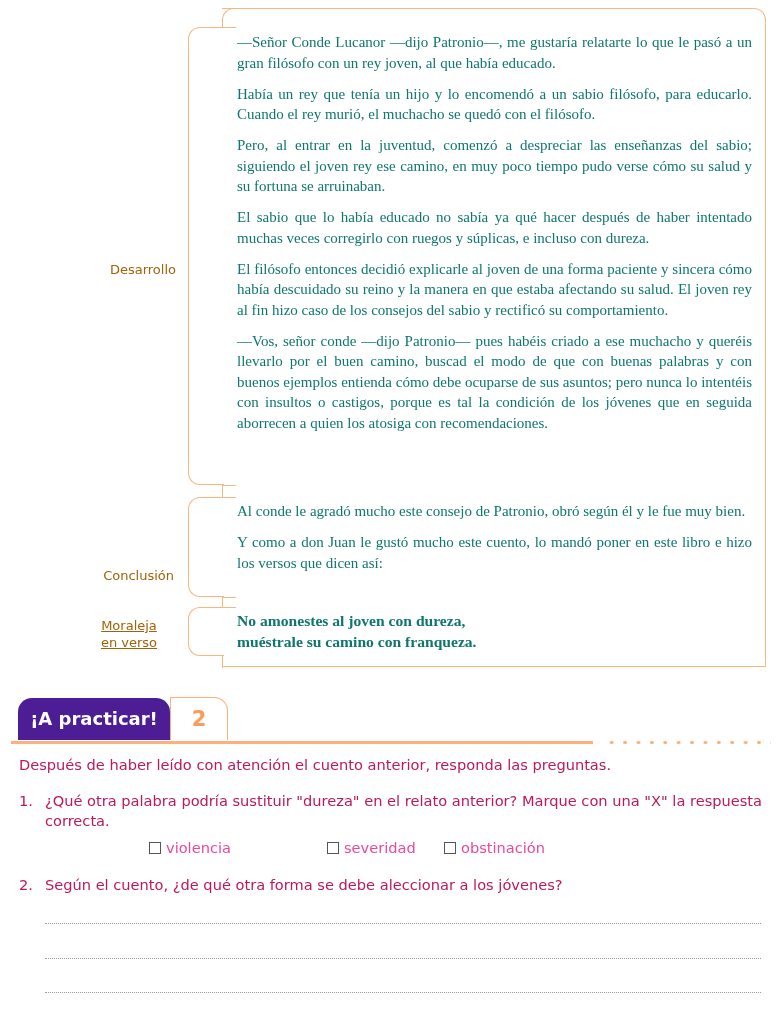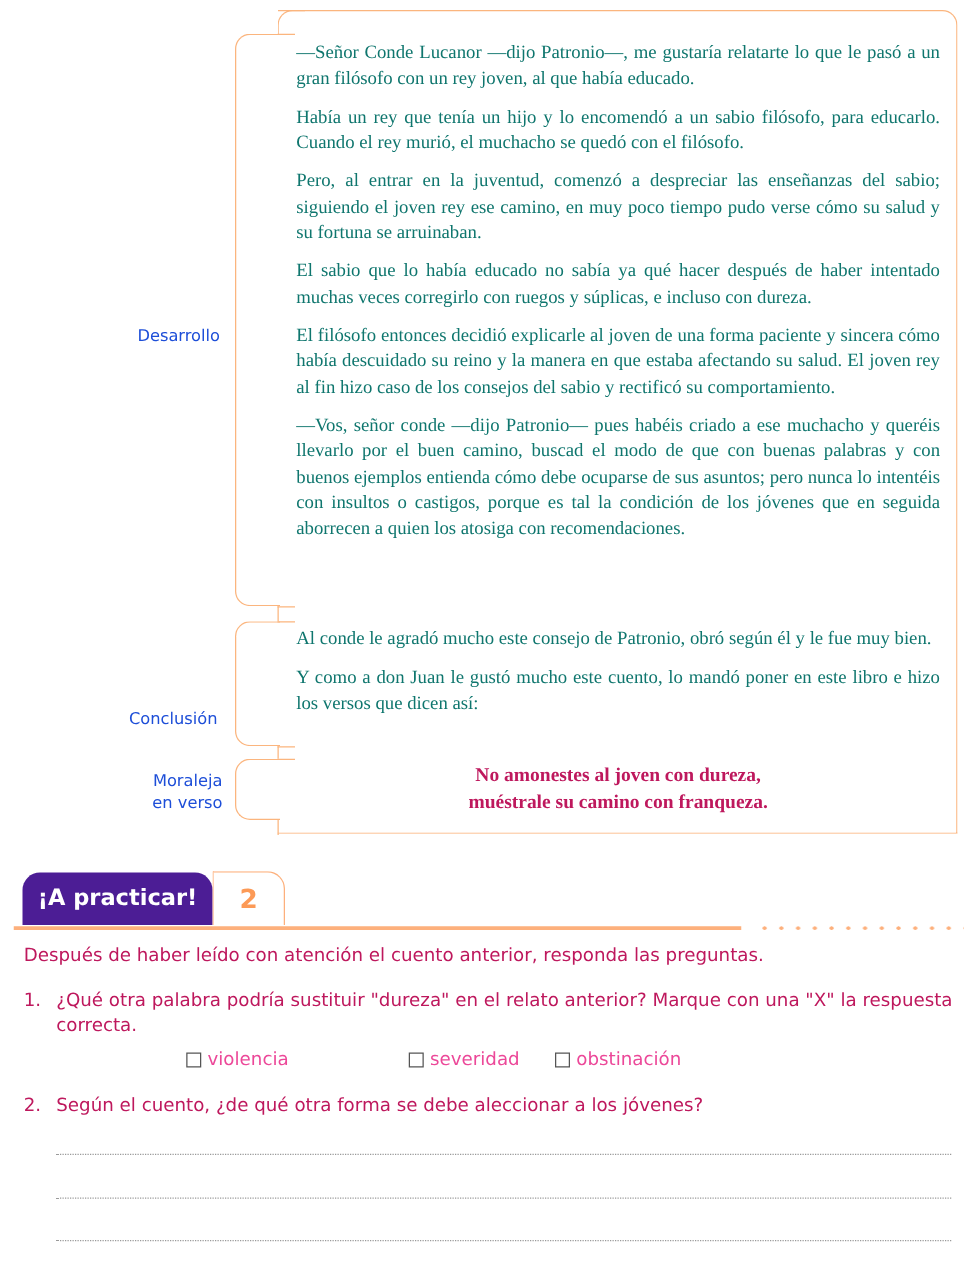--- a/index.html
+++ b/index.html
@@ -8,29 +8,29 @@
     position: absolute; left: 222px; top: 8px; width: 544px; height: 659px;
     border: 1.6px solid #fbb57e; border-left: none; border-top-right-radius: 12px;
     box-sizing: border-box;
   }
   .box-top-left { position:absolute; left:222px; top:8px; width:22px; height:20px;
     border-top:1.6px solid #fbb57e; border-left:1.6px solid #fbb57e; border-top-left-radius:12px; box-sizing:border-box; }
   .box-left-stem { position:absolute; left:222px; width:0; border-left:1.6px solid #fbb57e; }
   .bracket { position:absolute; left:188px; width:36px; box-sizing:border-box;
     border:1.6px solid #fbb57e; border-right:none; border-radius:12px 0 0 12px; }
   .bracket-cap-top, .bracket-cap-bottom { position:absolute; height:0; border-top:1.6px solid #fbb57e; }
-  .side-label { position:absolute; font-family:"DejaVu Sans", sans-serif; font-size:13px; color:#1d4ed8; text-align:right; line-height:17px; }
+  .side-label { position:absolute; font-family:"DejaVu Sans", sans-serif; font-size:13px; color:#a16207; text-align:right; line-height:17px; }
   .story-text {
     position:absolute; left:237px; width:515px;
     font-family:"Liberation Serif", serif; font-size:15px; line-height:20.5px; color:#0f766e;
     text-align: justify; hyphens: manual;
   }
   .story-text p { margin: 0 0 10.5px 0; }
-  .verse { position:absolute; left:237px; width:515px; top:610px; text-align:center;
-    font-family:"Liberation Serif", serif; font-weight:bold; font-size:15.6px; line-height:21px; color:#be185d; }
+  .verse { position:absolute; left:237px; width:515px; top:610px; text-align:left;
+    font-family:"Liberation Serif", serif; font-weight:bold; font-size:15.6px; line-height:21px; color:#0f766e; }
   .practice-tab {
     position:absolute; left:18px; top:698px; width:152px; height:42px;
     background:#4c1d95; border-top-left-radius:14px; border-top-right-radius:14px;
     color:#fff; font-family:"DejaVu Sans", sans-serif; font-weight:bold; font-size:18px;
     line-height:42px; text-align:center;
   }
   .practice-num-tab {
     position:absolute; left:170px; top:697px; width:58px; height:43px; box-sizing:border-box;
     border:1.6px solid #fdb07c; border-bottom:none; border-top-right-radius:14px;
     color:#fc9a57; font-family:"DejaVu Sans", sans-serif; font-weight:bold; font-size:21px;
@@ -61,21 +61,21 @@
 <div class="bracket" style="top:497px;height:100px;"></div>
 <div class="bracket-cap-top" style="left:222px;top:497px;width:14px;"></div>
 <div class="side-label" style="left:86px;top:543px;width:88px;margin-top:24px;">Conclusión</div>
 
 <div class="box-left-stem" style="top:597px;height:10px;"></div>
 <div class="bracket-cap-bottom" style="left:222px;top:597px;width:14px;"></div>
 
 <div class="bracket" style="top:607px;height:49px;"></div>
 <div class="bracket-cap-top" style="left:222px;top:607px;width:14px;"></div>
 <div class="box-left-stem" style="top:656px;height:12px;"></div>
-<div class="side-label" style="left:112px;top:617px;width:66px;text-align:right;">
+<div class="side-label" style="left:96px;top:617px;width:66px;text-align:center;text-decoration:underline;">
   <div>Moraleja</div>
   <div>en verso</div>
 </div>
 
 <div class="story-text" style="top:32px;">
   <p>—Señor Conde Lucanor —dijo Patronio—, me gustaría relatarte lo que le pasó a un gran filósofo con un rey joven, al que había educado.</p>
   <p>Había un rey que tenía un hijo y lo encomendó a un sabio filósofo, para educarlo. Cuando el rey murió, el muchacho se quedó con el filósofo.</p>
   <p>Pero, al entrar en la juventud, comenzó a despreciar las enseñanzas del sabio; siguiendo el joven rey ese camino, en muy poco tiempo pudo verse cómo su salud y su fortuna se arruinaban.</p>
   <p>El sabio que lo había educado no sabía ya qué hacer después de haber inten­tado muchas veces corregirlo con ruegos y súplicas, e incluso con dureza.</p>
   <p>El filósofo entonces decidió explicarle al joven de una forma paciente y sincera cómo había descuidado su reino y la manera en que estaba afec­tando su salud. El joven rey al fin hizo caso de los consejos del sabio y rectificó su comportamiento.</p>

